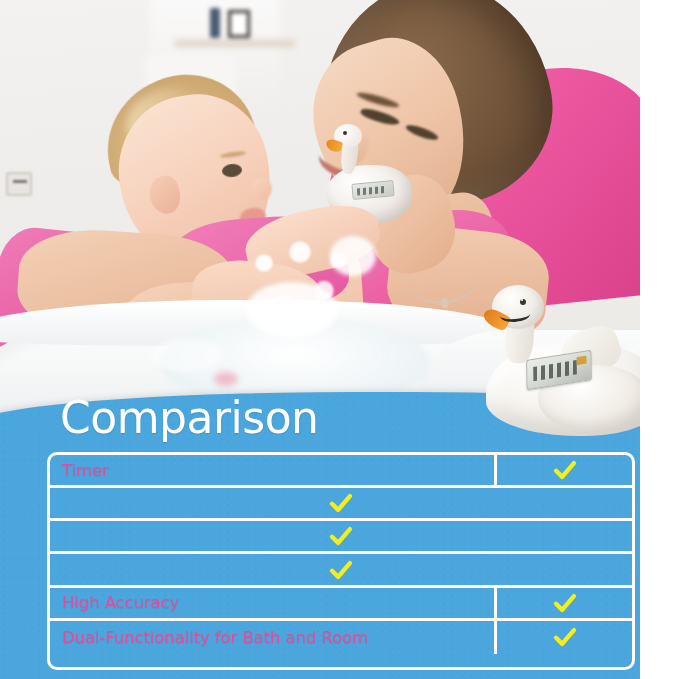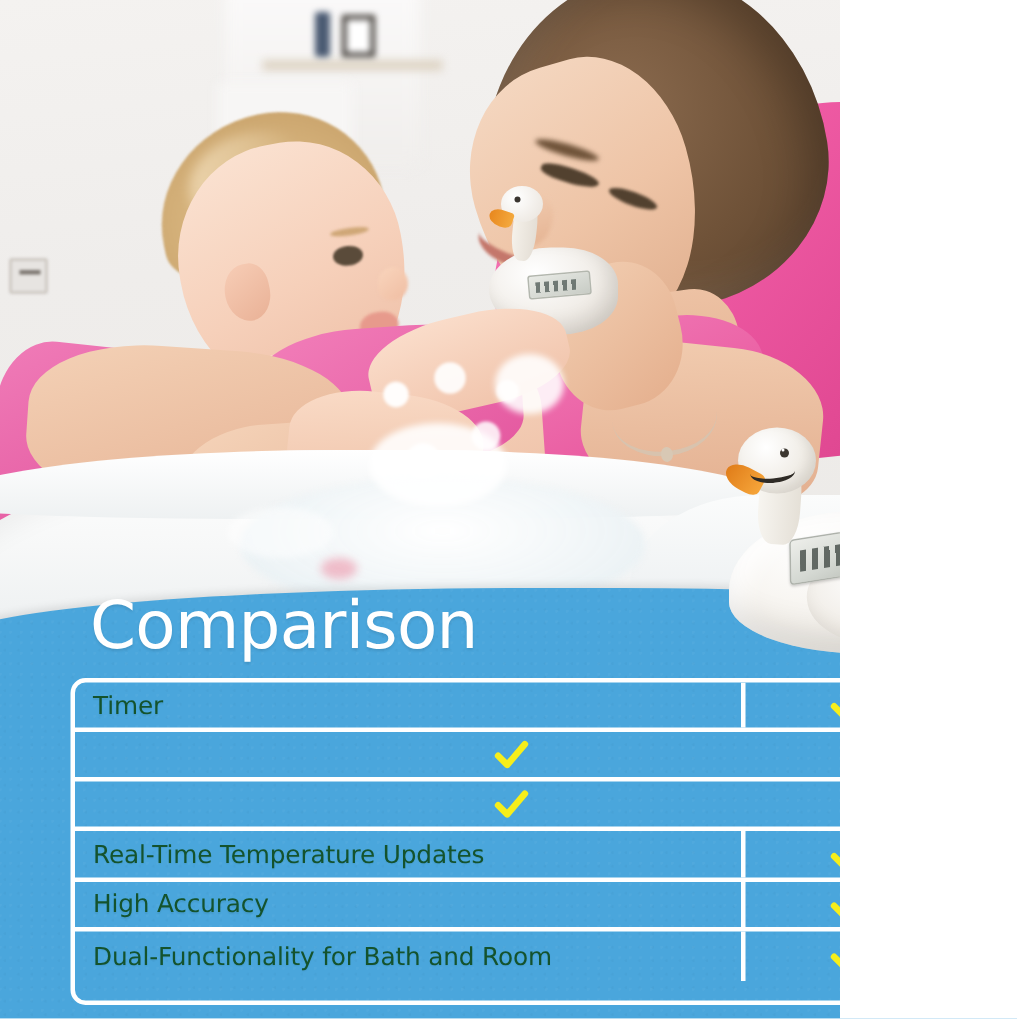--- a/index.html
+++ b/index.html
@@ -4,21 +4,21 @@
 <title>Comparison</title>
 <style>
   * { margin:0; padding:0; box-sizing:border-box; }
   html,body{ background:#fff; }
   body{
     font-family:"Liberation Sans", sans-serif;
     -webkit-font-smoothing:antialiased;
   }
   #page{
     position:relative;
-    width:560px; height:679px;
+    width:640px; height:679px;
     overflow:hidden;
     background:#ffffff;
   }
 
   
   .photo{
     position:absolute; left:0; top:0;
     width:679px; height:420px;
     overflow:hidden;
     background:#efecea;
@@ -502,21 +502,21 @@
     display:flex;
     height:33.16px;
     border-bottom:3px solid #ffffff;
   }
   .row:last-child{ border-bottom:none; }
   .cell-label{
     flex:0 0 447px;
     display:flex; align-items:center;
     padding-left:12px;
     border-right:3px solid #ffffff;
-    color:#14532d;
+    color:#ec4899;
     font-family:"DejaVu Sans", sans-serif;
     font-size:16.5px;
     font-weight:400;
     letter-spacing:-.1px;
     white-space:nowrap;
     text-shadow:0 1px 1px rgba(0,0,0,.07);
   }
   .cell-check{
     flex:1;
     display:flex; align-items:center; justify-content:center;
@@ -644,21 +644,20 @@
           </div>
         </div>
         <div class="row">
           <div class="cell-check">
             <svg class="check" viewBox="0 0 32 32">
               <path d="M5 17 L12.5 24.5 L27 7.5"></path>
             </svg>
           </div>
         </div>
         <div class="row">
-          <div class="cell-label">Real-Time Temperature Updates</div>
           <div class="cell-check">
             <svg class="check" viewBox="0 0 32 32">
               <path d="M5 17 L12.5 24.5 L27 7.5"></path>
             </svg>
           </div>
         </div>
         <div class="row">
           <div class="cell-label">High Accuracy</div>
           <div class="cell-check">
             <svg class="check" viewBox="0 0 32 32">

